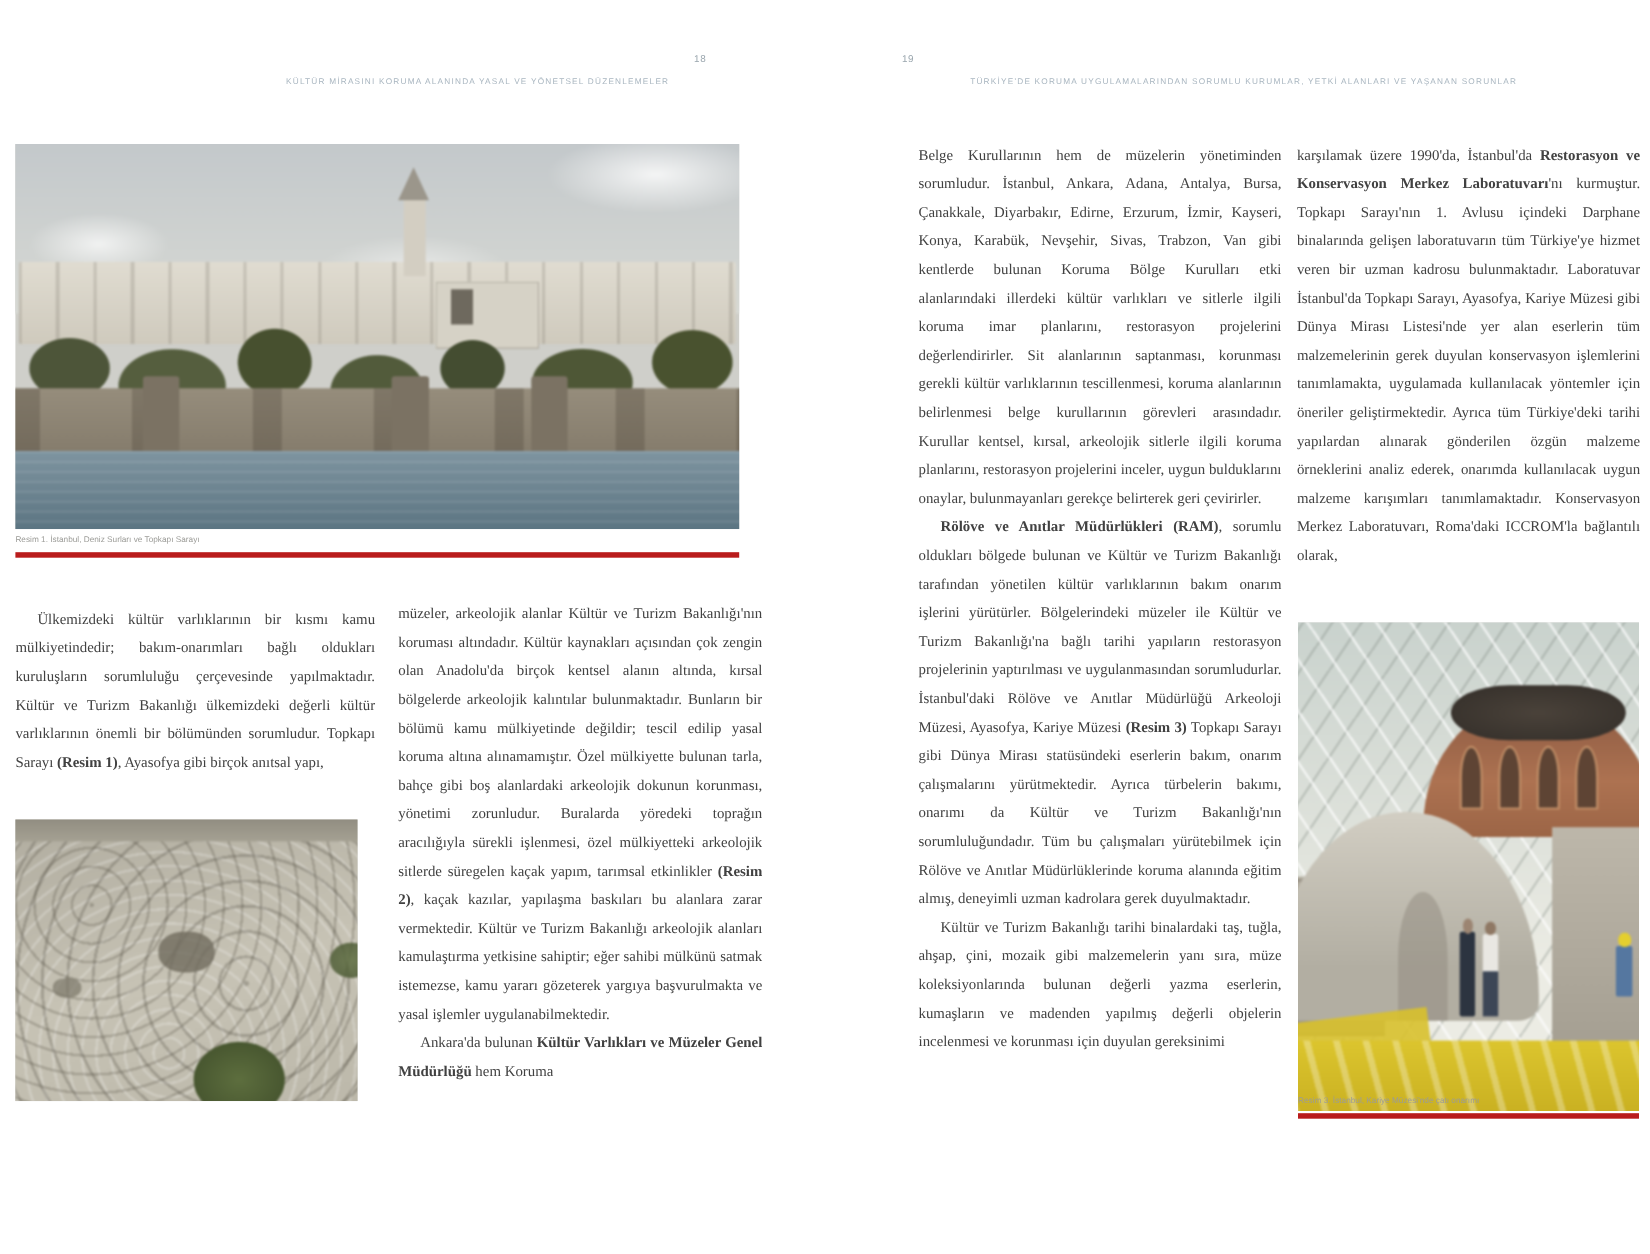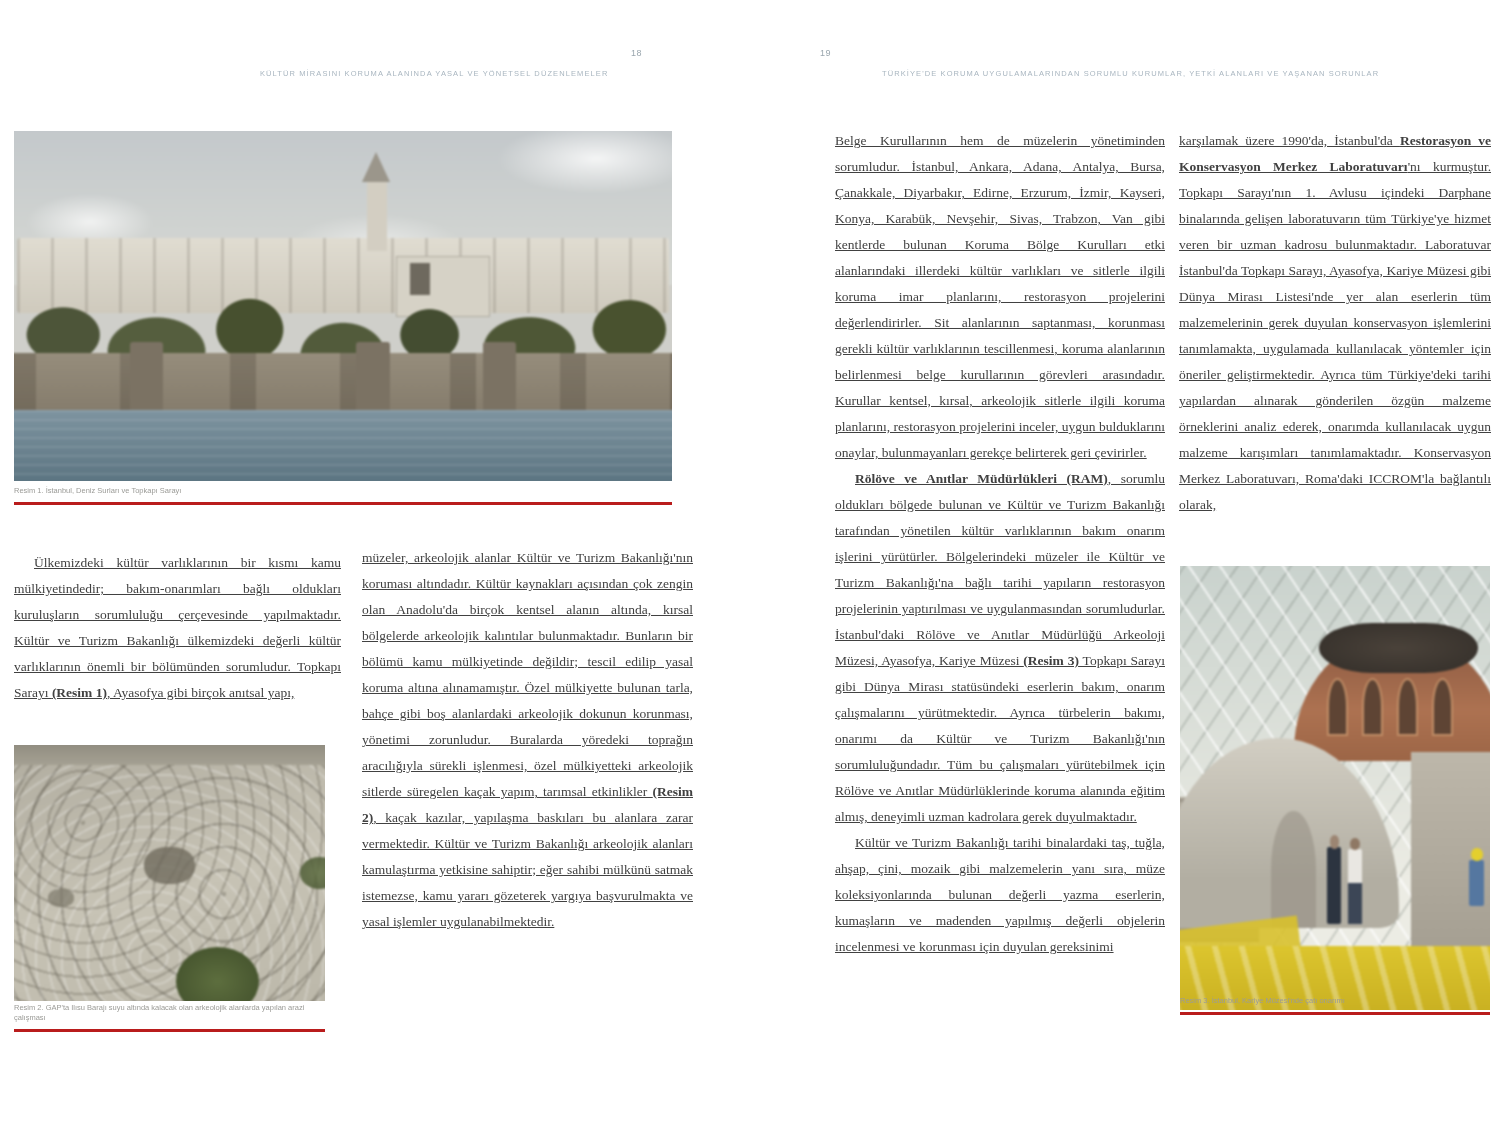--- a/index.html
+++ b/index.html
@@ -16,29 +16,28 @@
   .runhead{
     position:absolute;font-family:"Liberation Sans",sans-serif;
     font-size:7.5px;color:#a9b6c0;letter-spacing:1.1px;text-transform:uppercase;
     filter:blur(.35px);white-space:nowrap;overflow:hidden;
   }
   
   .col{
     position:absolute;overflow:hidden;color:#414141;
     font-size:13.5px;line-height:26px;text-align:justify;
     filter:blur(.35px);
-    text-decoration:underline;
   }
   .col p{margin:0;}
   .col p.indent{text-indent:20px;}
   
   .caption{
     position:absolute;font-family:"Liberation Sans",sans-serif;
     font-size:7.5px;line-height:10px;color:#9b9b97;filter:blur(.3px);
-    border-bottom:3px solid #b91c1c;padding-bottom:6px;
+    border-bottom:5px solid #b91c1c;padding-bottom:6px;
   }
   
   .photo{position:absolute;overflow:hidden;background:#cfcfca;}
   .photo *{position:absolute;}
   .blurwrap{position:absolute;inset:-4px;filter:blur(1.1px);}
   
   .p1-sky{left:0;right:0;top:0;height:44%;
     background:
       radial-gradient(90px 40px at 12% 60%,rgba(255,255,255,.7),transparent 70%),
       radial-gradient(140px 50px at 88% 20%,rgba(255,255,255,.8),transparent 70%),
@@ -160,24 +159,24 @@
   <div class="photo" style="left:14px;top:745px;width:311px;height:256px;">
     <div class="blurwrap">
       <div class="p2-base"></div>
       <div class="p2-top"></div>
       <div class="p2-rock1"></div>
       <div class="p2-rock2"></div>
       <div class="p2-bush"></div>
       <div class="p2-bush2"></div>
     </div>
   </div>
-  <div class="caption" style="left:14px;top:1003px;width:311px;">Resim 2. GAP'ta Ilısu Barajı suyu altında kalacak olan arkeolojik alanlarda yapılan arazi çalışması</div>
 
   <div class="col" style="left:362px;top:545px;width:331px;height:512px;">
       <p><span>müzeler, arkeolojik alanlar Kültür ve Turizm Bakanlığı'nın koruması altındadır. Kültür kaynakları açısından çok zengin olan Anadolu'da birçok kentsel alanın altında, kırsal bölgelerde arkeolojik kalıntılar bulunmaktadır. Bunların bir bölümü kamu mülkiyetinde değildir; tescil edilip yasal koruma altına alınamamıştır. Özel mülkiyette bulunan tarla, bahçe gibi boş alanlardaki arkeolojik dokunun korunması, yönetimi zorunludur. Buralarda yöredeki toprağın aracılığıyla sürekli işlenmesi, özel mülkiyetteki arkeolojik sitlerde süregelen kaçak yapım, tarımsal etkinlikler </span><span style="font-weight: bold;">(Resim 2)</span><span>, kaçak kazılar, yapılaşma baskıları bu alanlara zarar vermektedir. Kültür ve Turizm Bakanlığı arkeolojik alanları kamulaştırma yetkisine sahiptir; eğer sahibi mülkünü satmak istemezse, kamu yararı gözeterek yargıya başvurulmakta ve yasal işlemler uygulanabilmektedir.</span></p>
+      <p class="indent"><span>Ankara'da bulunan </span><span style="font-weight: bold;">Kültür Varlıkları ve Müzeler Genel Müdürlüğü</span><span> hem Koruma</span></p>
     </div>
 </div>
 
 <div class="abs" style="left:750px;top:0;width:750px;height:840px;">
 
   <div class="pagenum" style="left:70px;top:48px;width:30px;text-align:left;">19</div>
 
   <div class="runhead" style="left:85px;top:69px;width:560px;text-align:left;margin-left:47px;">TÜRKİYE'DE KORUMA UYGULAMALARINDAN SORUMLU KURUMLAR, YETKİ ALANLARI VE YAŞANAN SORUNLAR</div>
 
   <div class="col" style="left:85px;top:128px;width:330px;height:928px;">

